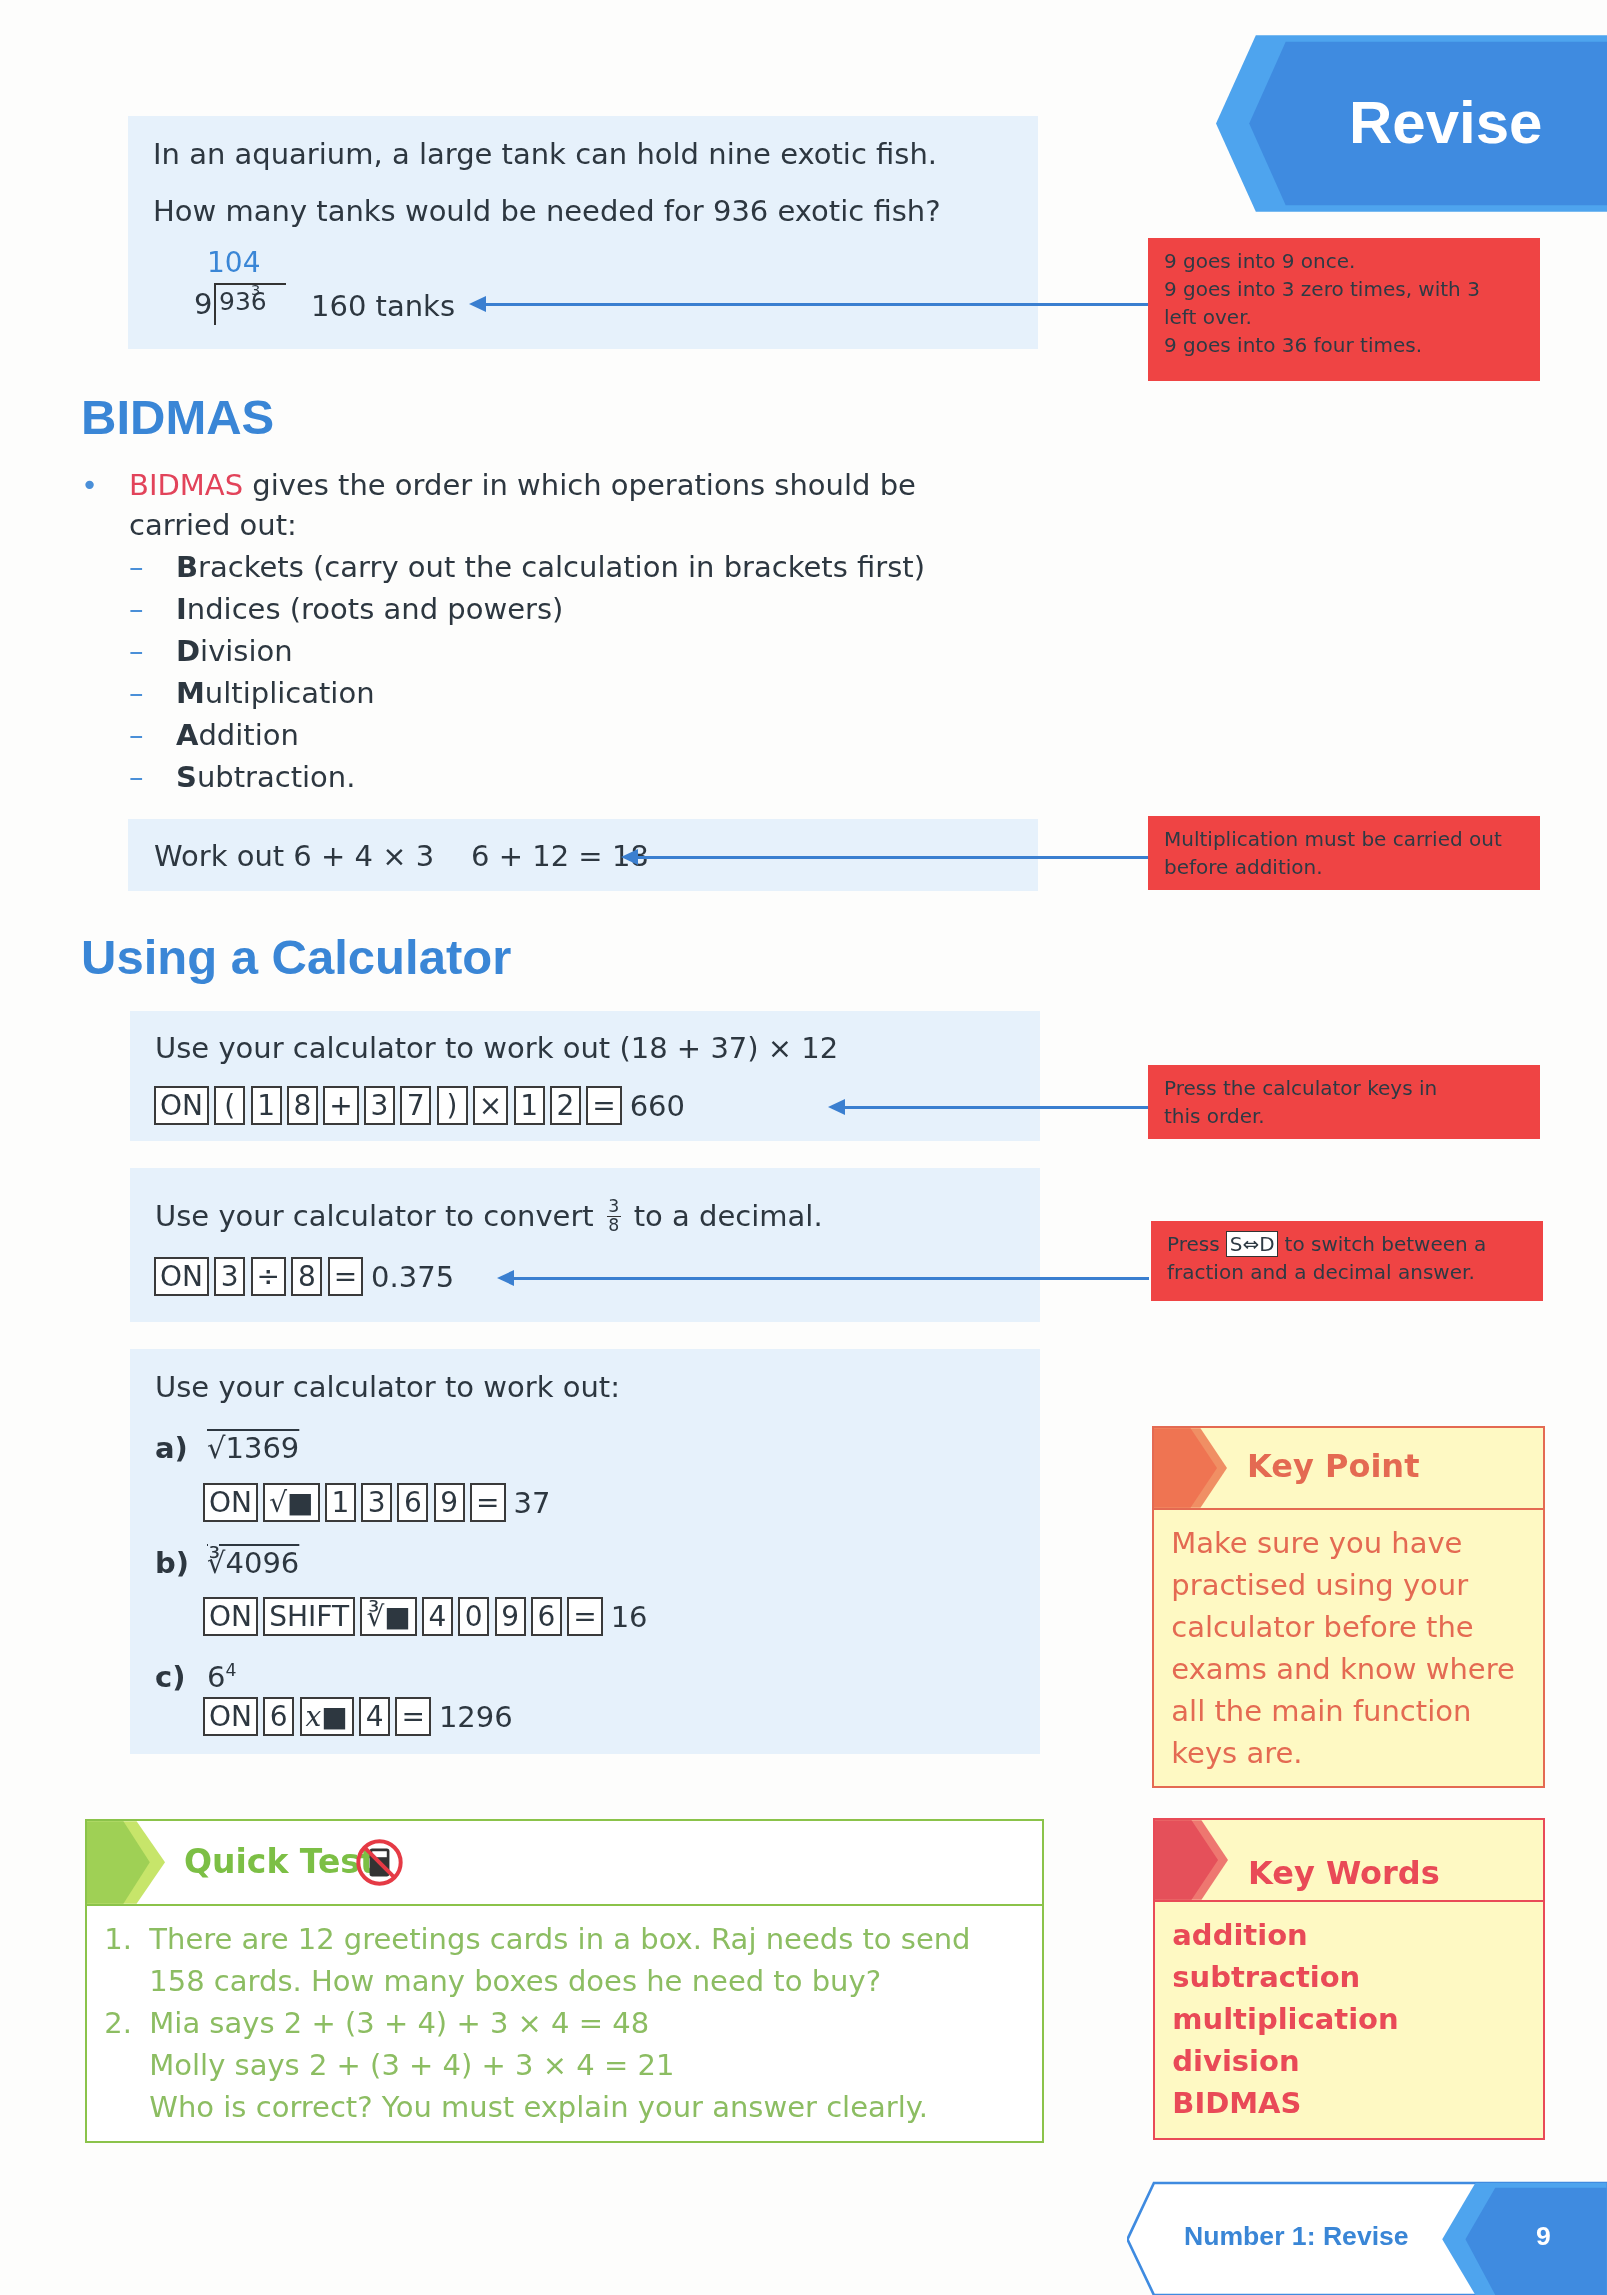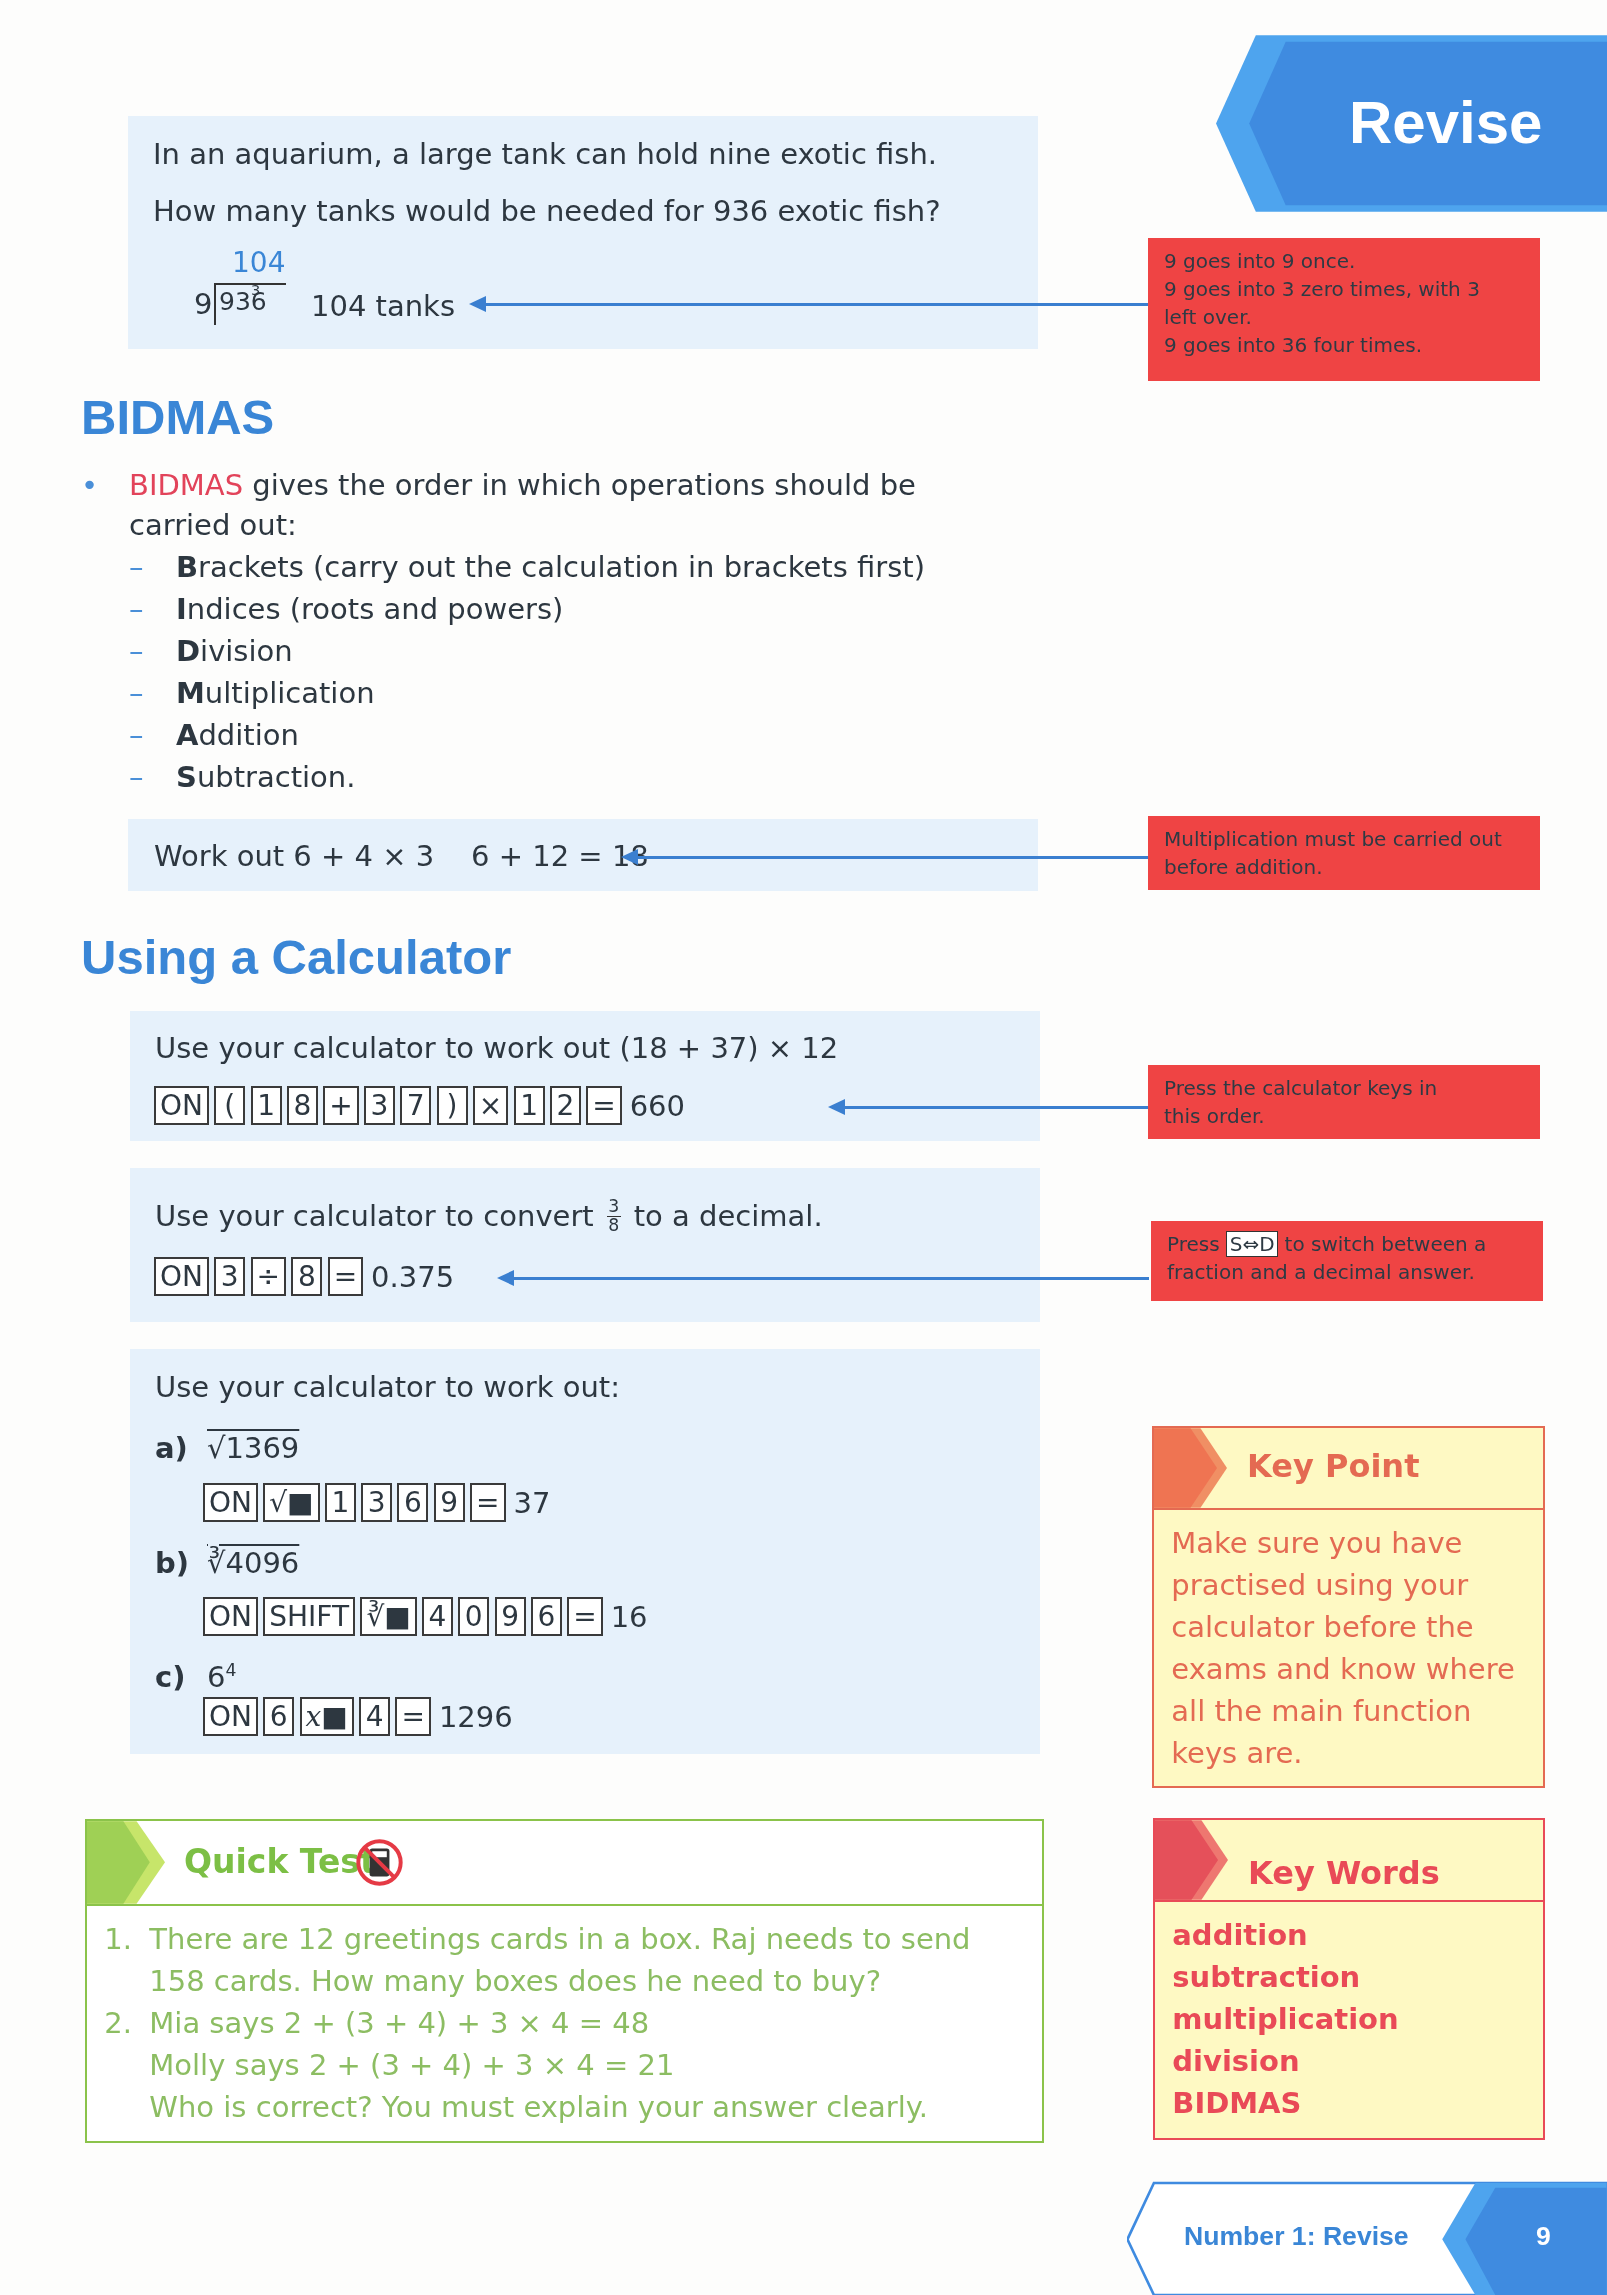--- a/index.html
+++ b/index.html
@@ -29,27 +29,27 @@
     <polygon points="60,0 589,0 589,266 60,266 0,133" fill="#4ea4ee"></polygon>
     <polygon points="105,10 589,10 589,256 105,256 50,133" fill="#3f8be0"></polygon>
   </svg>
   <div style="position:absolute;left:133px;top:53px;font-family:'Liberation Sans',sans-serif;font-weight:bold;font-size:60px;color:#fff;">Revise</div>
 </div>
 
 <div class="abs lightbox" style="left:128px;top:116px;width:910px;height:233px;"></div>
 <div class="abs txt" style="left:153px;top:134px;">In an aquarium, a large tank can hold nine exotic fish.</div>
 <div class="abs txt" style="left:153px;top:191px;">How many tanks would be needed for 936 exotic fish?</div>
 <div class="abs" style="left:194px;top:246px;width:106px;height:80px;">
-  <div style="position:absolute;left:38px;top:0;font-size:28px;color:#3a86d6;">104</div>
+  <div style="position:absolute;left:13px;top:0;font-size:28px;color:#3a86d6;">104</div>
   <div style="position:absolute;left:0;top:41px;font-size:29px;">9</div>
   <div style="position:absolute;left:20px;top:37px;width:70px;height:40px;border-top:2px solid #333;border-left:2px solid #333;"></div>
   <div style="position:absolute;left:57px;top:35px;font-size:14.6px;">3</div>
   <div style="position:absolute;left:25px;top:41px;font-size:25px;">936</div>
 </div>
-<div class="abs txt" style="left:311px;top:286px;">104 tanks</div>
+<div class="abs txt" style="left:311px;top:286px;">160 tanks</div>
 <div class="arrow" style="left:473px;top:303px;width:678px;"></div>
 <div class="abs note" style="left:1148px;top:238px;width:392px;height:143px;">
   <div>9 goes into 9 once.</div>
   <div>9 goes into 3 zero times, with 3</div>
   <div>left over.</div>
   <div>9 goes into 36 four times.</div>
 </div>
 
 <div class="abs h2" style="left:81px;top:389px;">BIDMAS</div>
 <div class="abs txt" style="left:81px;top:465px;width:864px;">

